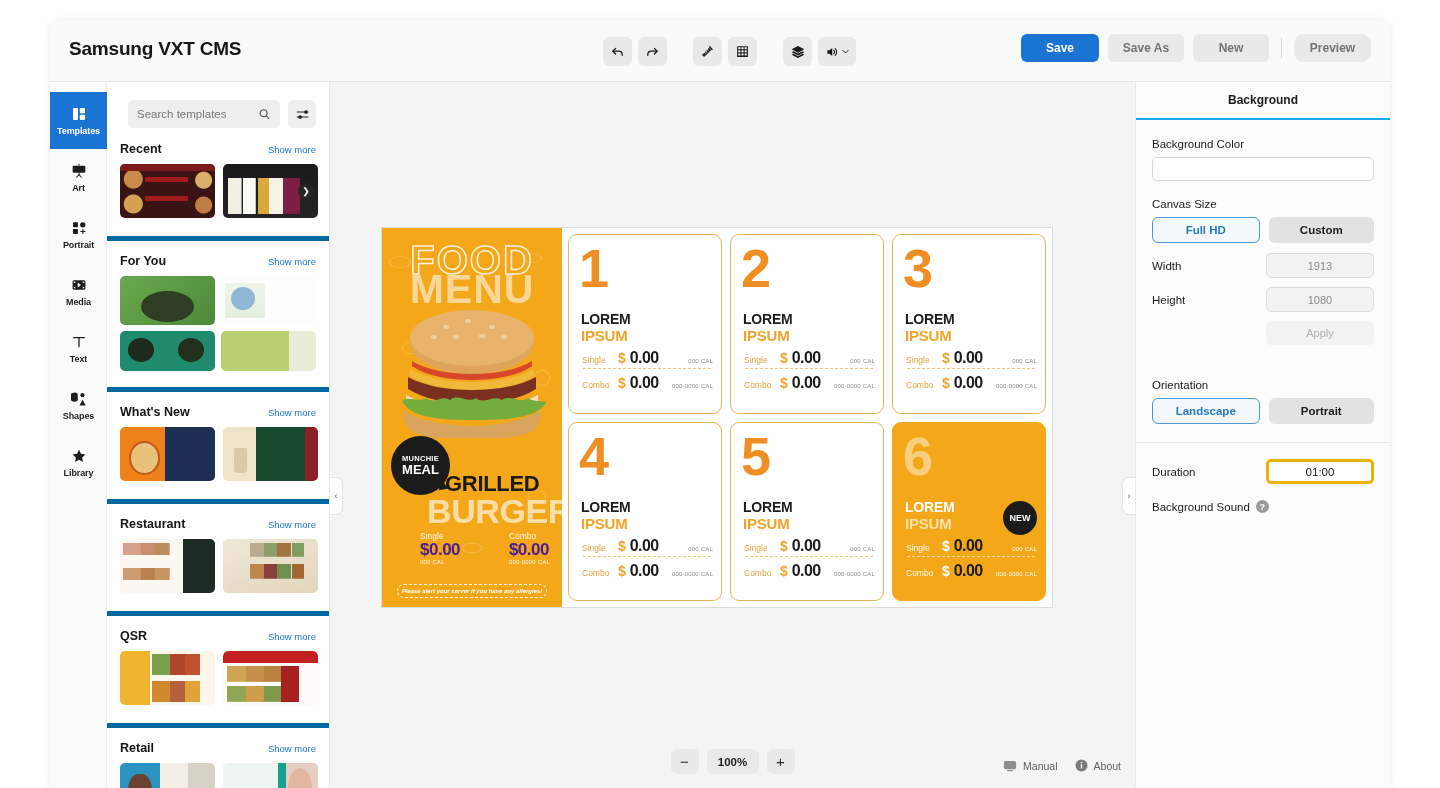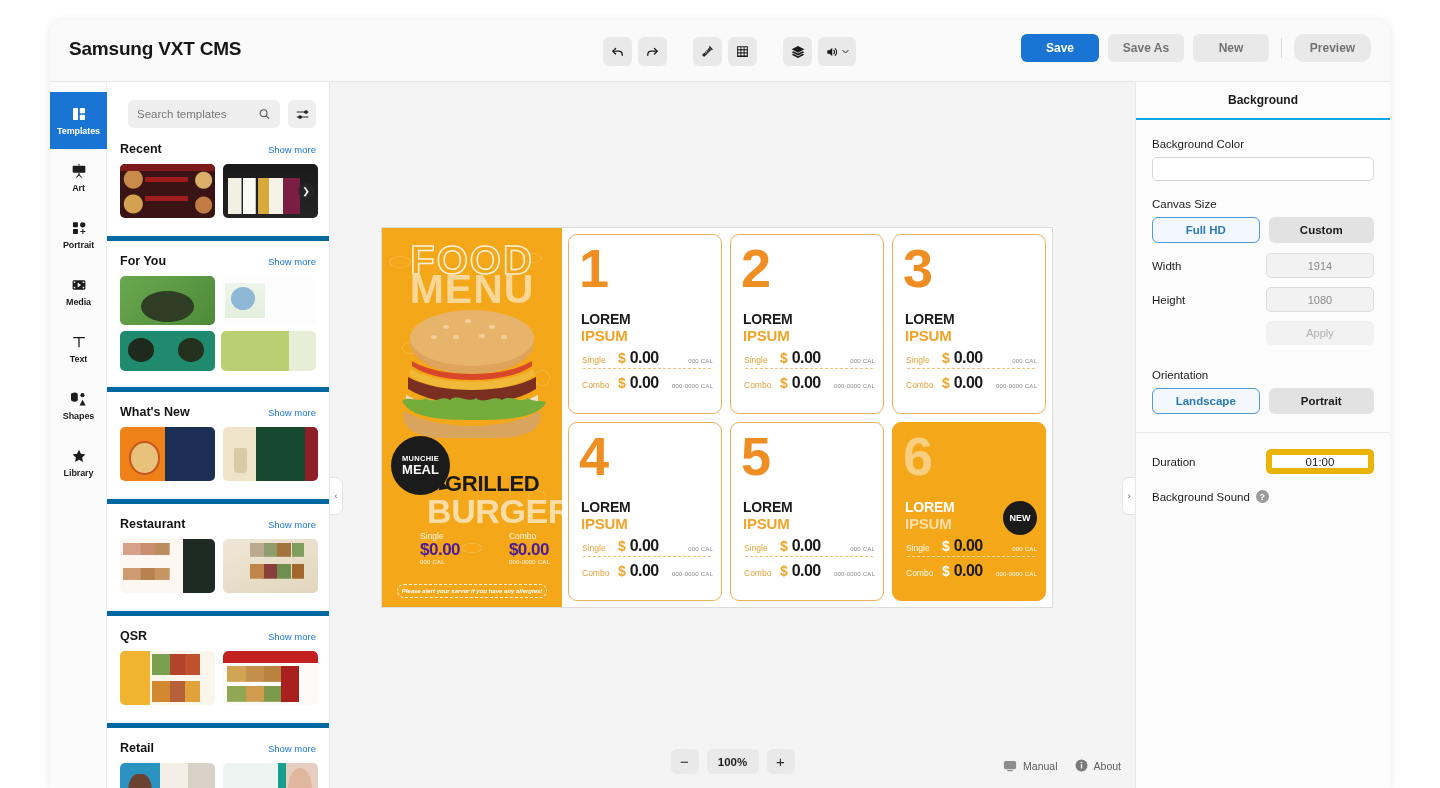--- a/index.html
+++ b/index.html
@@ -555,26 +555,26 @@
     width: 108px; height: 25px; border-radius: 5px;
     background: #f2f2f2; border: 1px solid #dcdcdc;
     display: flex; align-items: center; justify-content: center;
     font-size: 11px; color: #8b8b8b;
   }
   .apply-btn {
     width: 108px; height: 24px; margin-left: auto;
     border-radius: 5px; background: #f2f2f2;
     display: flex; align-items: center; justify-content: center;
     font-size: 11px; color: #b0b0b0; cursor: pointer;
-    margin-bottom: 24px;
+    margin-bottom: 34px;
   }
   .rp-divider { border-top: 1px solid #e9e9e9; margin: 18px -16px 16px -16px; }
   .dur-box {
     width: 108px; height: 25px; border-radius: 5px;
-    background: #fff; border: 6px solid #eab308;
+    background: #fff; border: 3px solid #eab308;
     display: flex; align-items: center; justify-content: center;
     font-size: 11.5px; color: #1c1c1c;
   }
   .qmark {
     width: 13px; height: 13px; border-radius: 50%;
     background: #9a9a9a; color: #fff;
     font-size: 9px; font-weight: 700;
     display: inline-flex; align-items: center; justify-content: center;
     margin-left: 6px; cursor: pointer;
   }
@@ -1037,21 +1037,21 @@
           <div class="rp-colorbox"></div>
 
           <div class="rp-label">Canvas Size</div>
           <div class="seg-row">
             <div class="seg on">Full HD</div>
             <div class="seg off">Custom</div>
           </div>
 
           <div class="field-row">
             <span class="field-lbl">Width</span>
-            <span class="field-box">1914</span>
+            <span class="field-box">1913</span>
           </div>
           <div class="field-row">
             <span class="field-lbl">Height</span>
             <span class="field-box">1080</span>
           </div>
           <div class="apply-btn">Apply</div>
 
           <div class="rp-label">Orientation</div>
           <div class="seg-row">
             <div class="seg on">Landscape</div>

